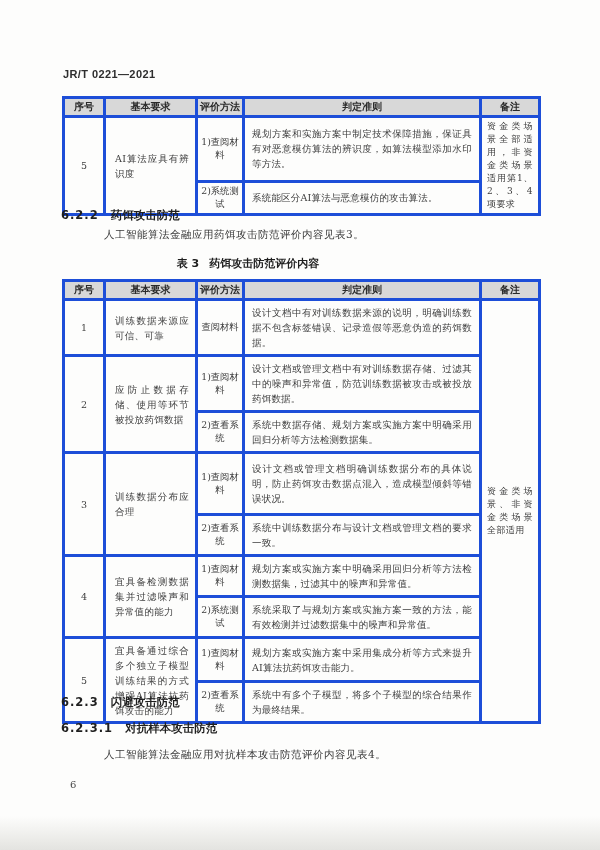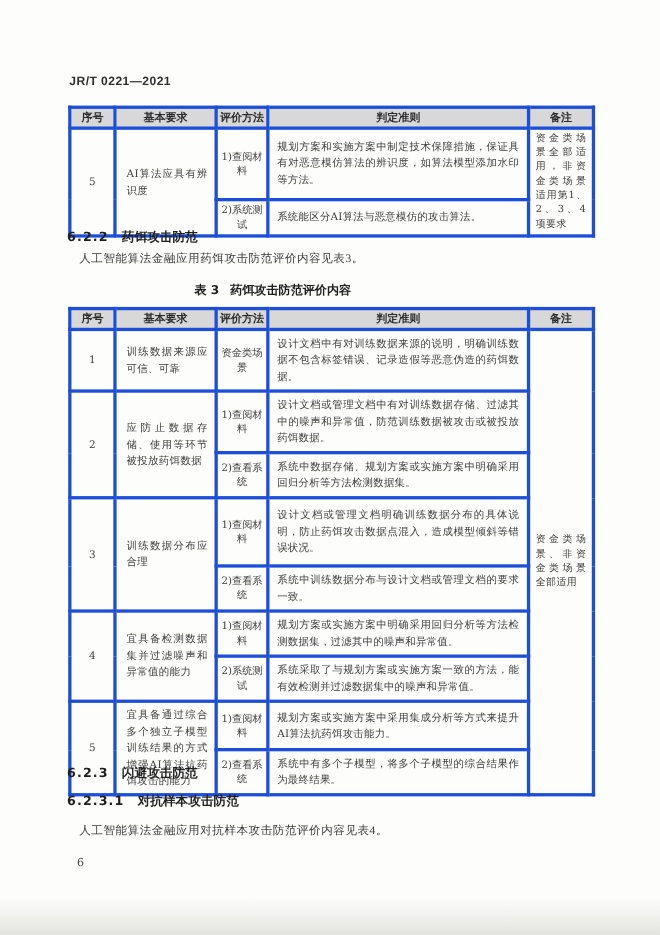--- a/index.html
+++ b/index.html
@@ -19,22 +19,22 @@
     font-family:Liberation Sans, sans-serif;
     font-size:11px; font-weight:bold; color:#2e2e2e; letter-spacing:.4px;
   }
   .heading {
     position:absolute; left:61px;
     font-family:"DejaVu Sans","Liberation Sans",sans-serif;
     font-size:11.5px; font-weight:bold; color:#1f1f1f;
   }
   .heading .h-num { margin-right:12px; letter-spacing:1px; }
   .body-para {
-    position:absolute; left:72px;
-    font-size:10.5px; color:#383838; letter-spacing:.5px;font-family:Liberation Serif, serif;
+    position:absolute; left:104px;
+    font-size:10.5px; color:#383838; letter-spacing:.5px;
   }
   .table-caption {
     position:absolute; left:0; width:496px; text-align:center;
     font-family:"DejaVu Sans","Liberation Sans",sans-serif;
     font-size:11px; font-weight:bold; color:#1f1f1f;
   }
   .table-caption .cap-label { margin-right:10px; }
   table.std {
     position:absolute; left:62px; border-collapse:collapse; table-layout:fixed;
     width:476px; font-size:9.5px; color:#3d3d3d;
@@ -111,21 +111,21 @@
     <tr style="height:17px">
       <th>序号</th>
       <th>基本要求</th>
       <th>评价方法</th>
       <th>判定准则</th>
       <th>备注</th>
     </tr>
     <tr style="height:50px">
       <td class="c-no">1</td>
       <td class="c-req">训练数据来源应可信、可靠</td>
-      <td class="c-meth">资金类场景</td>
+      <td class="c-meth">查阅材料</td>
       <td class="c-crit">设计文档中有对训练数据来源的说明，明确训练数据不包含标签错误、记录造假等恶意伪造的药饵数据。</td>
       <td class="c-rem" rowspan="9">资金类场景、非资金类场景全部适用</td>
     </tr>
     <tr style="height:48px">
       <td class="c-no" rowspan="2">2</td>
       <td class="c-req" rowspan="2">应防止数据存储、使用等环节被投放药饵数据</td>
       <td class="c-meth">1)查阅材料</td>
       <td class="c-crit">设计文档或管理文档中有对训练数据存储、过滤其中的噪声和异常值，防范训练数据被攻击或被投放药饵数据。</td>
     </tr>
     <tr style="height:30px">

